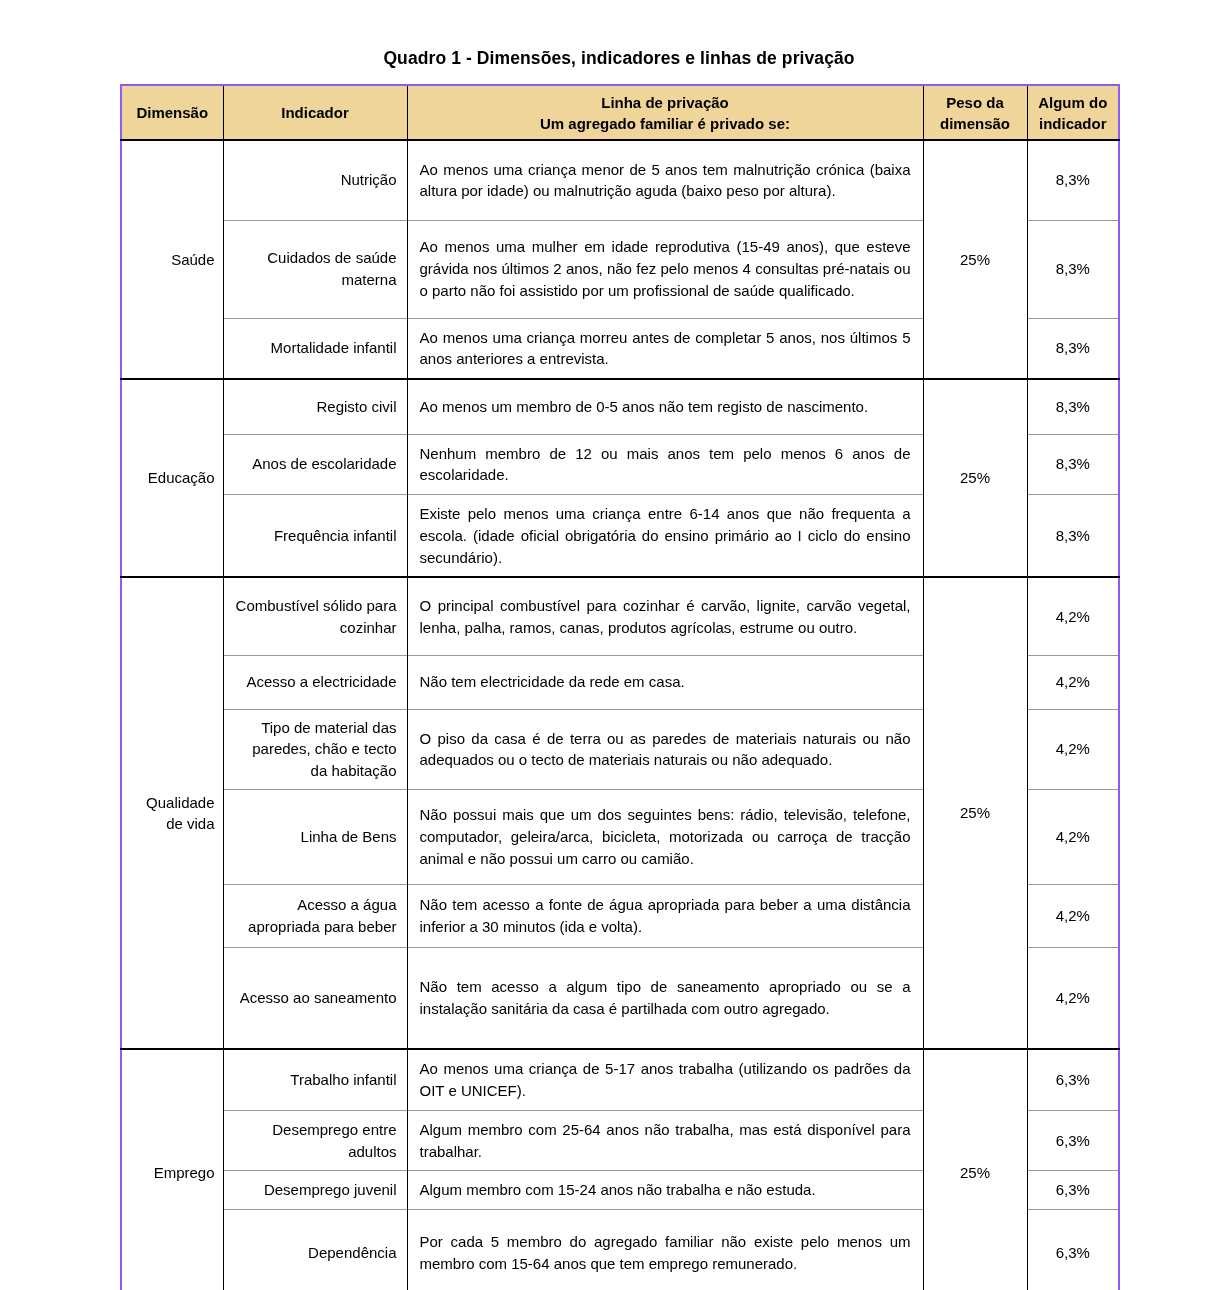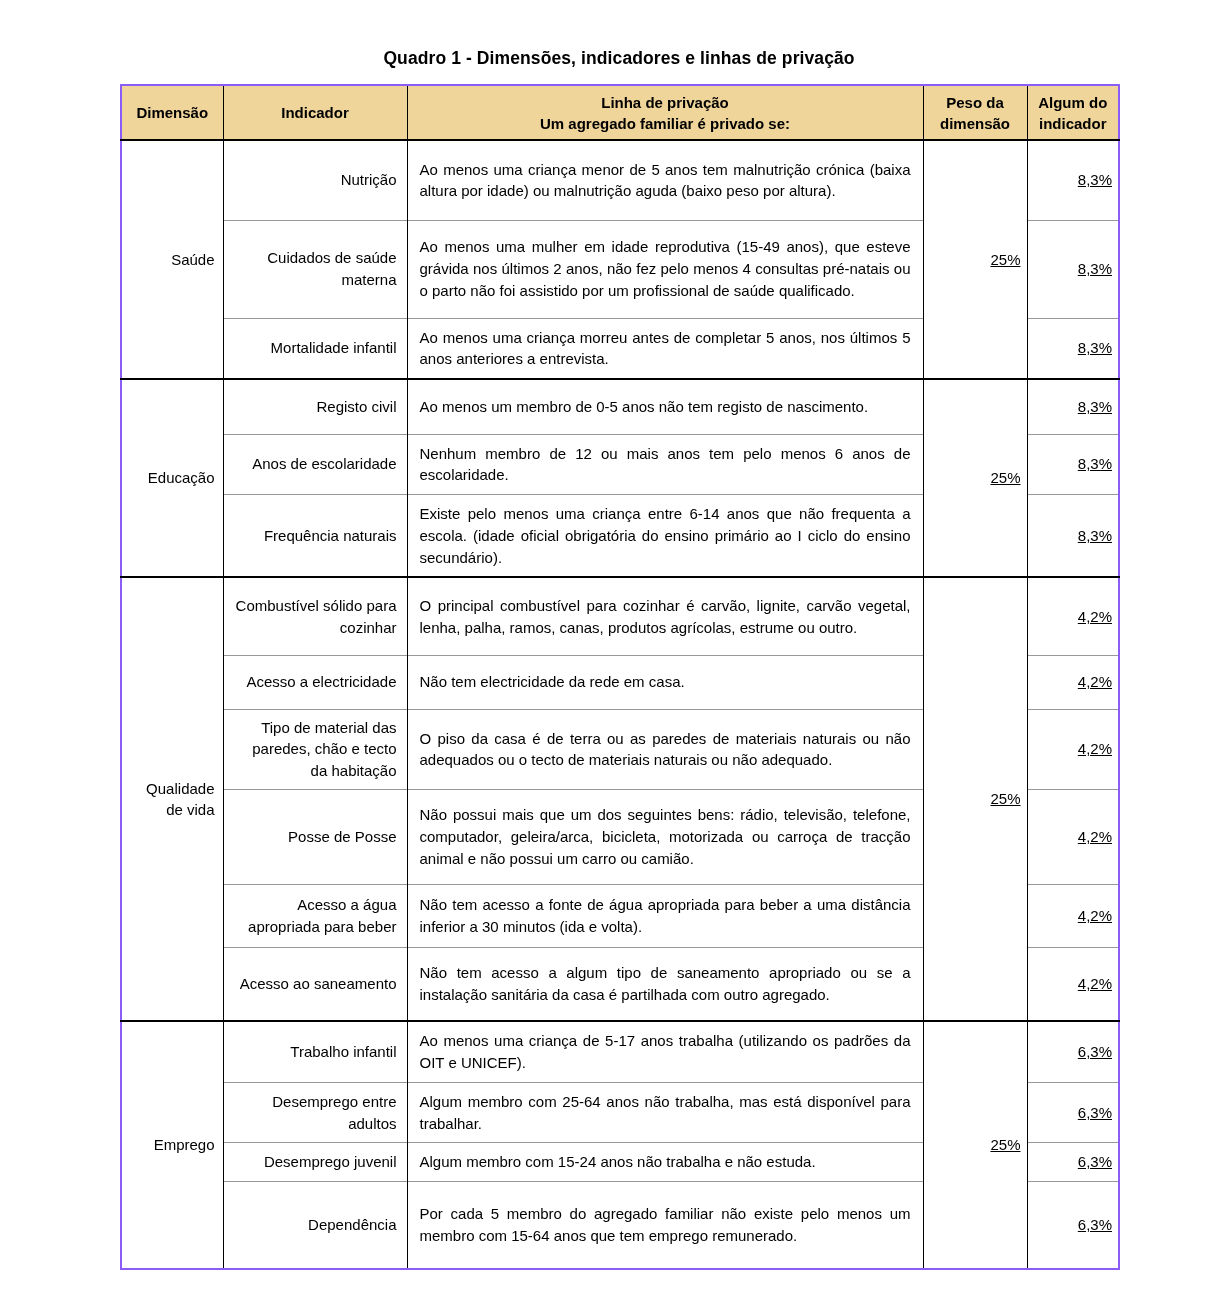--- a/index.html
+++ b/index.html
@@ -56,23 +56,22 @@
   }
   .cell-indicator {
     text-align: right;
     padding: 6px 10px;
   }
   .cell-line {
     text-align: justify;
     padding: 8px 12px;
   }
   .cell-dim-weight, .cell-ind-weight {
-    text-align: right;
+    text-align: center;
     padding: 4px 6px;
-    text-decoration: underline;
   }
   
   .quadro tbody tr td {
     border-top: 1px solid #999999;
   }
   
   .quadro tbody tr.group-start td {
     border-top: 2px solid #000000;
   }
 </style>
@@ -127,21 +126,21 @@
           <td class="cell-line">Ao menos um membro de 0-5 anos não tem registo de nascimento.</td>
           <td class="cell-dim-weight" rowspan="3">25%</td>
           <td class="cell-ind-weight">8,3%</td>
         </tr>
         <tr style="height: 56px;">
           <td class="cell-indicator">Anos de escolaridade</td>
           <td class="cell-line">Nenhum membro de 12 ou mais anos tem pelo menos 6 anos de escolaridade.</td>
           <td class="cell-ind-weight">8,3%</td>
         </tr>
         <tr style="height: 77px;">
-          <td class="cell-indicator">Frequência naturais</td>
+          <td class="cell-indicator">Frequência infantil</td>
           <td class="cell-line">Existe pelo menos uma criança entre 6-14 anos que não frequenta a escola. (idade oficial obrigatória do ensino primário ao I ciclo do ensino secundário).</td>
           <td class="cell-ind-weight">8,3%</td>
         </tr>
         <tr class="group-start" style="height: 78px;">
           <td class="cell-dimension" rowspan="6">Qualidade de vida</td>
           <td class="cell-indicator">Combustível sólido para cozinhar</td>
           <td class="cell-line">O principal combustível para cozinhar é carvão, lignite, carvão vegetal, lenha, palha, ramos, canas, produtos agrícolas, estrume ou outro.</td>
           <td class="cell-dim-weight" rowspan="6">25%</td>
           <td class="cell-ind-weight">4,2%</td>
         </tr>
@@ -149,30 +148,30 @@
           <td class="cell-indicator">Acesso a electricidade</td>
           <td class="cell-line">Não tem electricidade da rede em casa.</td>
           <td class="cell-ind-weight">4,2%</td>
         </tr>
         <tr style="height: 80px;">
           <td class="cell-indicator">Tipo de material das paredes, chão e tecto da habitação</td>
           <td class="cell-line">O piso da casa é de terra ou as paredes de materiais naturais ou não adequados ou o tecto de materiais naturais ou não adequado.</td>
           <td class="cell-ind-weight">4,2%</td>
         </tr>
         <tr style="height: 95px;">
-          <td class="cell-indicator">Posse de Posse</td>
+          <td class="cell-indicator">Linha de Bens</td>
           <td class="cell-line">Não possui mais que um dos seguintes bens: rádio, televisão, telefone, computador, geleira/arca, bicicleta, motorizada ou carroça de tracção animal e não possui um carro ou camião.</td>
           <td class="cell-ind-weight">4,2%</td>
         </tr>
         <tr style="height: 63px;">
           <td class="cell-indicator">Acesso a água apropriada para beber</td>
           <td class="cell-line">Não tem acesso a fonte de água apropriada para beber a uma distância inferior a 30 minutos (ida e volta).</td>
           <td class="cell-ind-weight">4,2%</td>
         </tr>
-        <tr style="height: 74px; border-radius: 21px;">
+        <tr style="height: 102px; border-radius: 21px;">
           <td class="cell-indicator">Acesso ao saneamento</td>
           <td class="cell-line">Não tem acesso a algum tipo de saneamento apropriado ou se a instalação sanitária da casa é partilhada com outro agregado.</td>
           <td class="cell-ind-weight">4,2%</td>
         </tr>
         <tr class="group-start" style="height: 55px;">
           <td class="cell-dimension" rowspan="4">Emprego</td>
           <td class="cell-indicator">Trabalho infantil</td>
           <td class="cell-line">Ao menos uma criança de 5-17 anos trabalha (utilizando os padrões da OIT e UNICEF).</td>
           <td class="cell-dim-weight" rowspan="4">25%</td>
           <td class="cell-ind-weight">6,3%</td>

